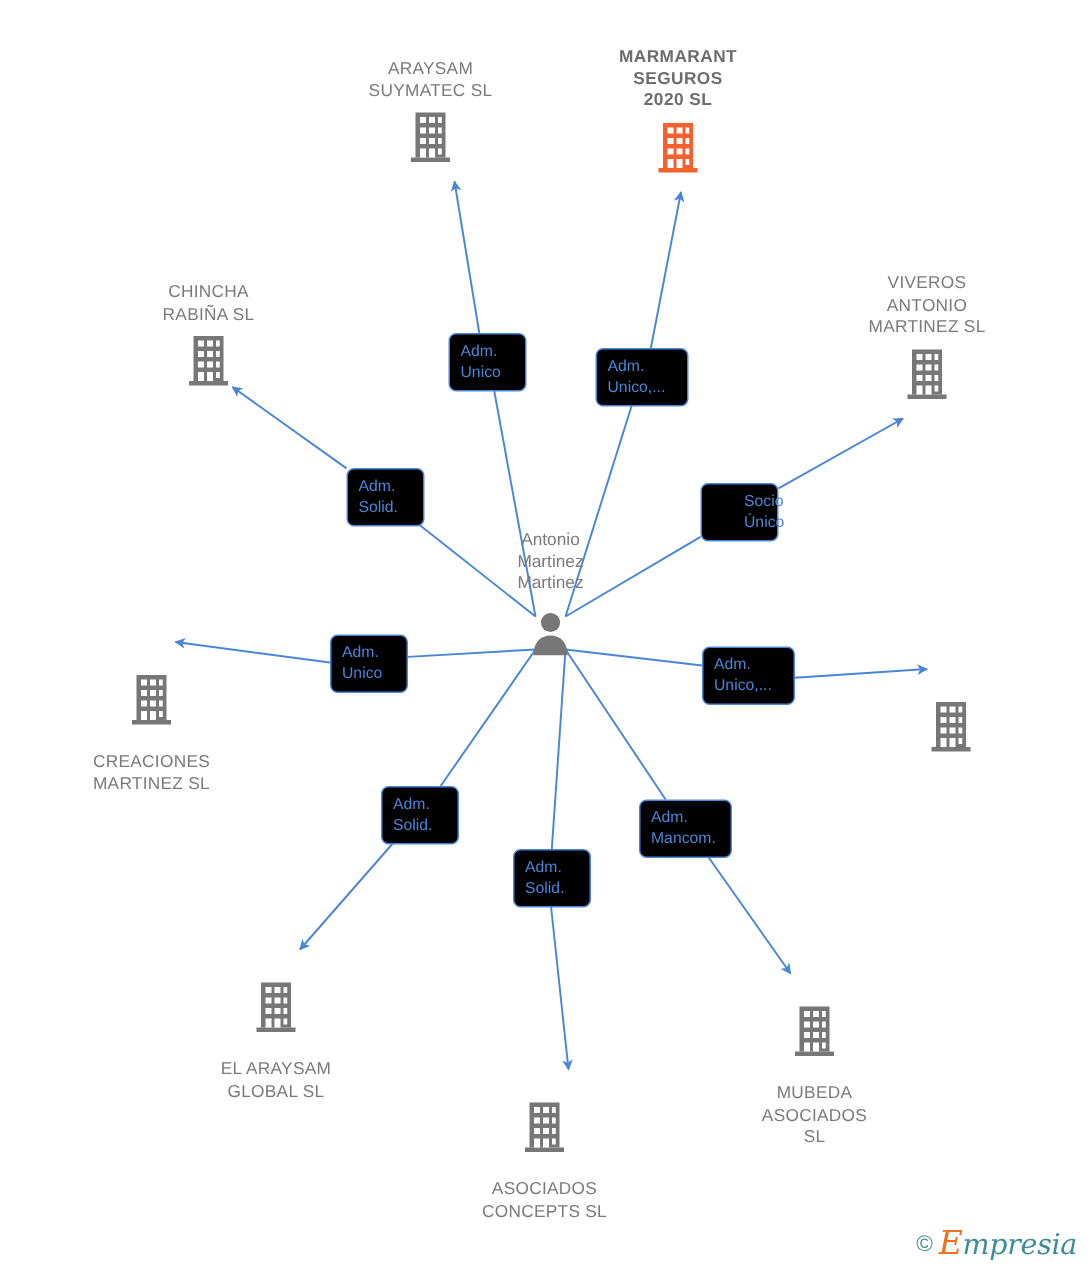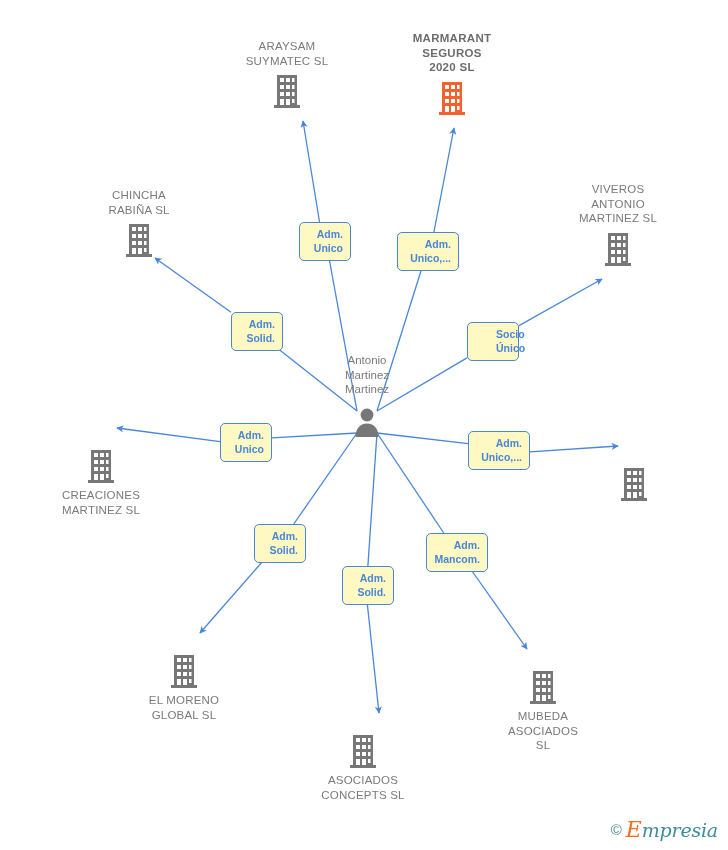--- a/index.html
+++ b/index.html
@@ -40,43 +40,42 @@
   .node.focus .label {
     color: #6d6d6d;
     font-weight: bold;
     letter-spacing: 0.3px;
   }
   .node .glyph {
     line-height: 0;
   }
   .node.label-below .label {
     order: 2;
-    margin-top: 4px;
+    margin-top: 17px;
   }
   .node.label-above .label {
     order: 0;
     margin-bottom: 5px;
   }
   .node.label-above .glyph { order: 1; }
   .node.label-below .glyph { order: 1; }
 
   .edge-label {
     position: absolute;
     box-sizing: border-box;
     border: 1px solid #4a86d8;
     border-radius: 5px;
-    background: #fef9c3;
+    background: #000000;
     color: #4a86d8;
     font-size: 10.5px;
     line-height: 14px;
     padding: 4px 7px 5px 7px;
-    text-align: right;
+    text-align: left;
     white-space: pre-line;
     min-width: 46px;
-    font-weight: bold;
   }
   .person-name {
     position: absolute;
     width: 150px;
     margin-left: -75px;
     text-align: center;
     font-size: 11.5px;
     line-height: 14.5px;
     color: #7a7a7a;
     white-space: pre-line;
@@ -281,21 +280,21 @@
             <rect x="13" y="12" width="4" height="4"></rect>
             <rect x="19" y="12" width="2.5" height="4"></rect>
             <rect x="7" y="19" width="4" height="4"></rect>
             <rect x="13" y="19" width="4" height="4"></rect>
             <rect x="19" y="19" width="2.5" height="4"></rect>
             <rect x="7" y="26" width="4" height="6"></rect>
             <rect x="13" y="26" width="4" height="6"></rect>
             <rect x="19" y="26" width="2.5" height="4"></rect>
           </g>
         </svg></div>
-      <div class="label">EL MORENO
+      <div class="label">EL ARAYSAM
 GLOBAL  SL</div>
     </div>
     <div class="node label-below" style="left: 543px; top: 669px;">
       <div class="glyph"><svg width="28" height="36" viewBox="0 0 28 36">
           <rect x="4" y="2" width="20" height="30" fill="#777777"></rect>
           <rect x="1" y="32" width="26" height="3" fill="#777777"></rect>
           <g fill="#ffffff">
             <rect x="7" y="5" width="4" height="4"></rect>
             <rect x="13" y="5" width="4" height="4"></rect>
             <rect x="19" y="5" width="2.5" height="4"></rect>

